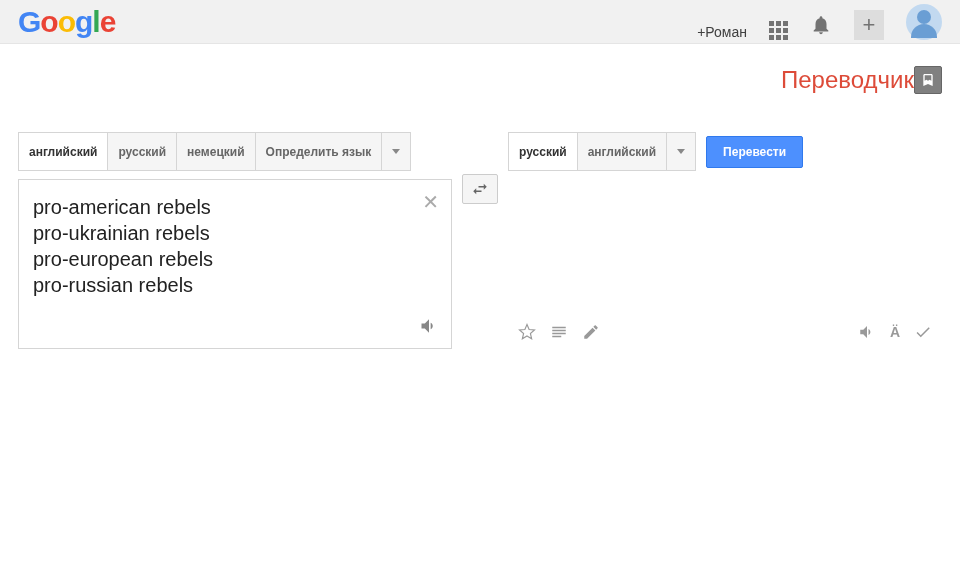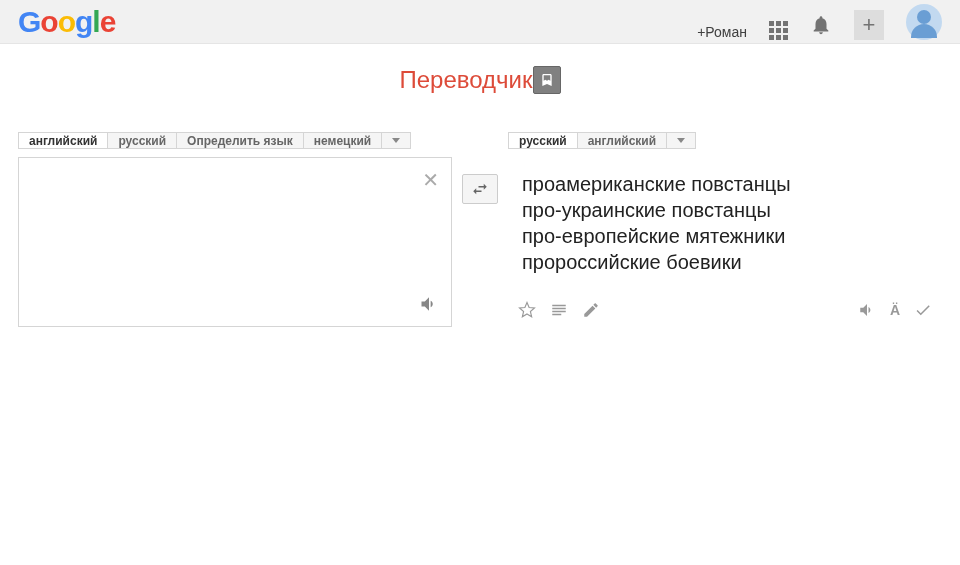--- a/index.html
+++ b/index.html
@@ -11,29 +11,29 @@
   .top-right { display: flex; align-items: flex-end; gap: 22px; }
   .plus-name { color: #404040; font-size: 14px; }
   .apps-icon { display: grid; grid-template-columns: repeat(3,5px); grid-template-rows: repeat(3,5px); gap: 2px; cursor: pointer; }
   .apps-icon span { background: #737373; width: 5px; height: 5px; }
   .bell-icon svg { width: 22px; height: 22px; fill: #737373; }
   .plus-box { width: 30px; height: 30px; background: #ddd; display: flex; align-items: center; justify-content: center; font-size: 22px; color: #737373; cursor: pointer; }
   .avatar { width: 36px; height: 36px; border-radius: 50%; background: #c2d9f0; position: relative; cursor: pointer; }
   .avatar::before { content:""; position:absolute; width:14px; height:14px; background:#6a9ed4; border-radius:50%; top:6px; left:11px; }
   .avatar::after { content:""; position:absolute; width:26px; height:14px; background:#6a9ed4; border-radius:13px 13px 0 0; top:20px; left:5px; }
 
-  .title-row { display:flex; justify-content:center; align-items:center; padding: 22px 18px 8px 18px; }
+  .title-row { display:flex; justify-content:flex-end; align-items:center; padding: 22px 18px 8px 18px; }
   .page-title { color: #dd4b39; font-size: 24px; font-weight: normal; }
   .phrasebook { width:28px; height:28px; background:#808080; border:1px solid #666; border-radius:2px; display:flex; align-items:center; justify-content:center; cursor:pointer; }
   .phrasebook svg { width:16px; height:16px; fill:#fff; }
 
   .workspace { display:flex; padding: 30px 18px 0 18px; gap: 8px; align-items:flex-start; }
   .col { flex:1; display:flex; flex-direction:column; }
 
-  .lang-tabs { display:flex; border:1px solid #d5d5d5; height:17px; background:#f5f5f5; width:fit-content; }
+  .lang-tabs { display:flex; border:1px solid #d5d5d5; height:39px; background:#f5f5f5; width:fit-content; }
   .lang-tab { padding: 0 10px; font-size: 12px; color:#666; display:flex; align-items:center; border-right:1px solid #d5d5d5; background:#f5f5f5; cursor:pointer; font-weight:bold; }
   .lang-tab.active { background:#fff; color:#333; }
   .lang-tab:last-child { border-right:none; }
   .lang-drop { width:28px; display:flex; align-items:center; justify-content:center; color:#666; cursor:pointer; }
   .lang-drop::after { content:""; border-left:4px solid transparent; border-right:4px solid transparent; border-top:5px solid #888; }
 
   .swap-wrap { width:40px; display:flex; justify-content:center; padding-top: 42px; }
   .swap-btn { width:36px; height:30px; border:1px solid #ccc; background:#f5f5f5; border-radius:2px; display:flex; align-items:center; justify-content:center; cursor:pointer; }
   .swap-btn svg { width:18px; height:18px; fill:#666; }
 
@@ -89,25 +89,29 @@
         <path d="M17 3H7c-1.1 0-2 .9-2 2v16l7-3 7 3V5c0-1.1-.9-2-2-2zm-5 10l-2.5-1.5L7 13V5h10v8l-2.5-1.5L12 13z"></path>
       </svg>
   </div>
 </div>
 
 <div class="workspace">
   <div class="col">
     <div class="lang-tabs">
       <div class="lang-tab active">английский</div>
       <div class="lang-tab">русский</div>
+      <div class="lang-tab">немецкий</div>
       <div class="lang-tab">Определить язык</div>
-      <div class="lang-tab">немецкий</div>
       <div class="lang-drop"></div>
     </div>
     <div class="src-box">
+      <div class="src-text">pro-american rebels
+pro-ukrainian rebels
+pro-european rebels
+pro-russian rebels</div>
       <div class="clear-x">✕</div>
       <div class="speaker-src"><svg viewBox="0 0 24 24">
             <path d="M3 9v6h4l5 5V4L7 9H3zm13.5 3c0-1.77-1.02-3.29-2.5-4.03v8.05c1.48-.73 2.5-2.25 2.5-4.02z"></path>
           </svg></div>
     </div>
   </div>
 
   <div class="swap-wrap">
     <div class="swap-btn">
       <svg viewBox="0 0 24 24">
@@ -116,26 +120,23 @@
     </div>
   </div>
 
   <div class="col">
     <div class="right-tabs-row">
       <div class="lang-tabs">
         <div class="lang-tab active">русский</div>
         <div class="lang-tab">английский</div>
         <div class="lang-drop"></div>
       </div>
+      <button class="translate-btn">Перевести</button>
     </div>
     <div class="tgt-box">
-      <div class="tgt-text">проамериканские повстанцы
-про-украинские повстанцы
-про-европейские мятежники
-пророссийские боевики</div>
       <div class="tgt-tools-left">
         <div class="tool-icon">
             <svg viewBox="0 0 24 24">
               <path d="M12 17.27L18.18 21l-1.64-7.03L22 9.24l-7.19-.61L12 2 9.19 8.63 2 9.24l5.46 4.73L5.82 21z" fill="none" stroke="#999" stroke-width="1.5"></path>
             </svg>
           </div>
         <div class="tool-icon">
             <svg viewBox="0 0 24 24">
               <path d="M3 5h18v2H3zm0 4h18v2H3zm0 4h18v2H3zm0 4h12v2H3z"></path>
             </svg>

